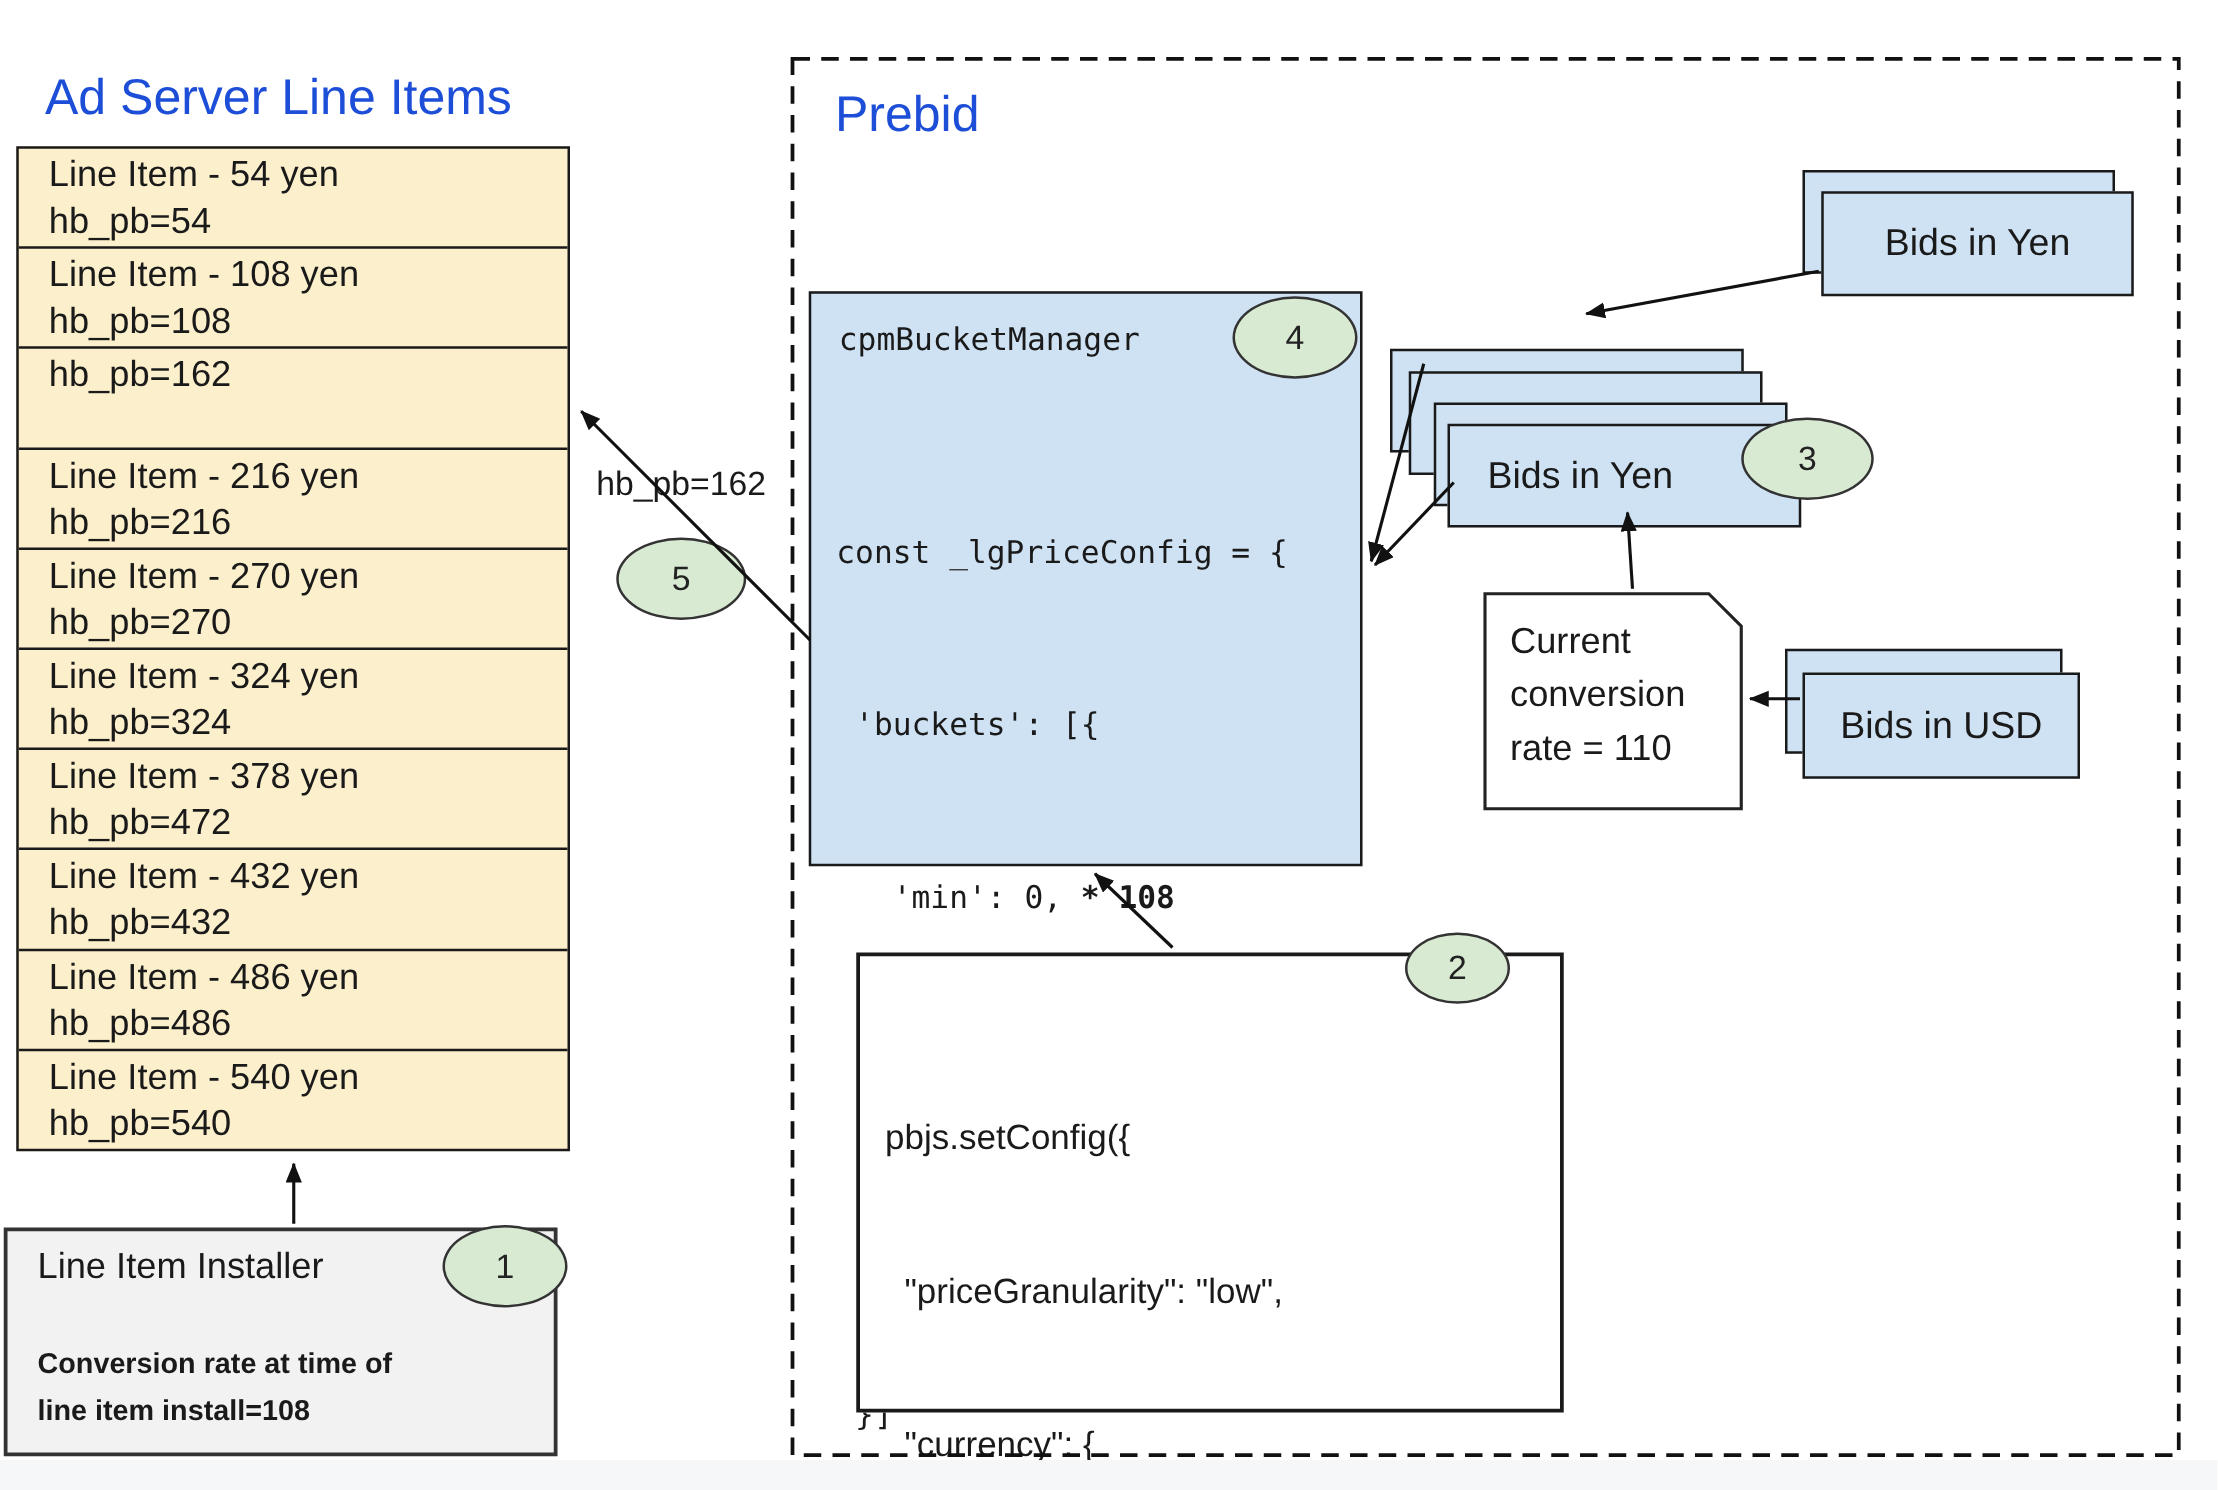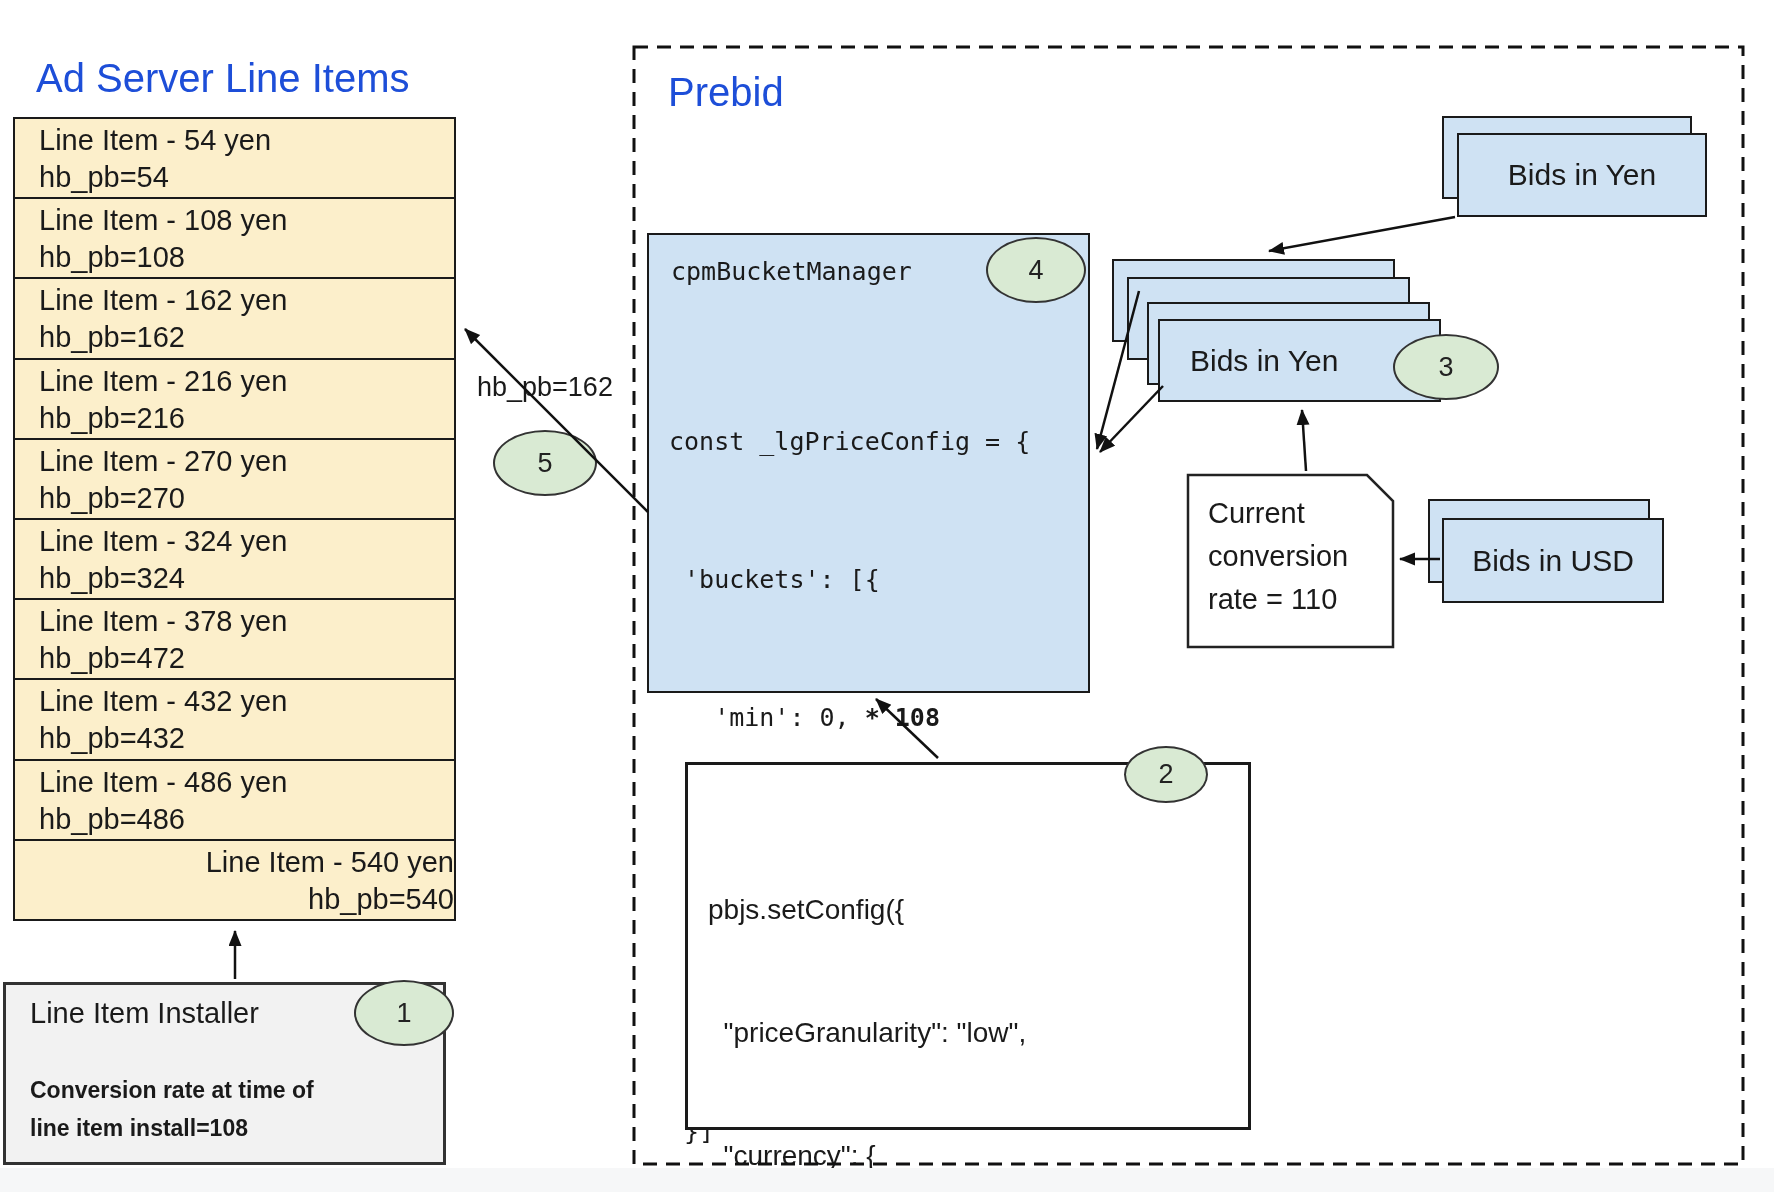--- a/index.html
+++ b/index.html
@@ -10,35 +10,35 @@
   .abs{position:absolute;}
   .big-title{font-size:40px;color:#1d4ed8;white-space:nowrap;}
   
   .li-table{
     left:13px;top:117px;width:443px;height:804px;
     background:var(--yellow);border:2px solid #1a1a1a;box-sizing:border-box;
     display:flex;flex-direction:column;
   }
   .li-row{flex:1;border-bottom:2px solid #1a1a1a;box-sizing:border-box;
     padding:3px 0 0 24px;font-size:29px;line-height:37px;}
-  .li-row:last-child{border-bottom:none;text-align:right;}
+  .li-row:last-child{border-bottom:none;}
   
   .installer{
     left:3px;top:982px;width:443px;height:183px;background:var(--gray);
     border:3px solid #333;box-sizing:border-box;
   }
   .installer-title{left:24px;top:12px;font-size:29px;}
   .installer-note{left:24px;top:86px;font-size:23px;line-height:38px;font-weight:bold;}
   
   .prebid-title{left:668px;top:70px;}
   
   .card{
     background:var(--blue);border:2px solid #1a1a1a;box-sizing:border-box;
     display:flex;align-items:center;justify-content:center;
-    font-size:30px;white-space:nowrap;
+    font-size:30px;white-space:nowrap;margin-top:20px;
   }
   .card.left-label{justify-content:flex-start;padding-left:30px;}
   
   .cpm-box{
     left:647px;top:233px;width:443px;height:460px;background:var(--blue);
     border:2px solid #1a1a1a;box-sizing:border-box;
   }
   .cpm-title{left:22px;top:22px;font-family:"DejaVu Sans Mono", monospace;font-size:25px;}
   .cpm-code{left:20px;top:92px;font-family:"DejaVu Sans Mono", monospace;
     font-size:25px;line-height:46px;white-space:pre;}
@@ -71,21 +71,20 @@
   <div class="abs li-table">
     <div class="li-row">
       <div>Line Item - 54 yen</div>
       <div>hb_pb=54</div>
     </div>
     <div class="li-row">
       <div>Line Item - 108 yen</div>
       <div>hb_pb=108</div>
     </div>
     <div class="li-row">
-      <div>Line Item - 162 yen</div>
       <div>hb_pb=162</div>
     </div>
     <div class="li-row">
       <div>Line Item - 216 yen</div>
       <div>hb_pb=216</div>
     </div>
     <div class="li-row">
       <div>Line Item - 270 yen</div>
       <div>hb_pb=270</div>
     </div>

